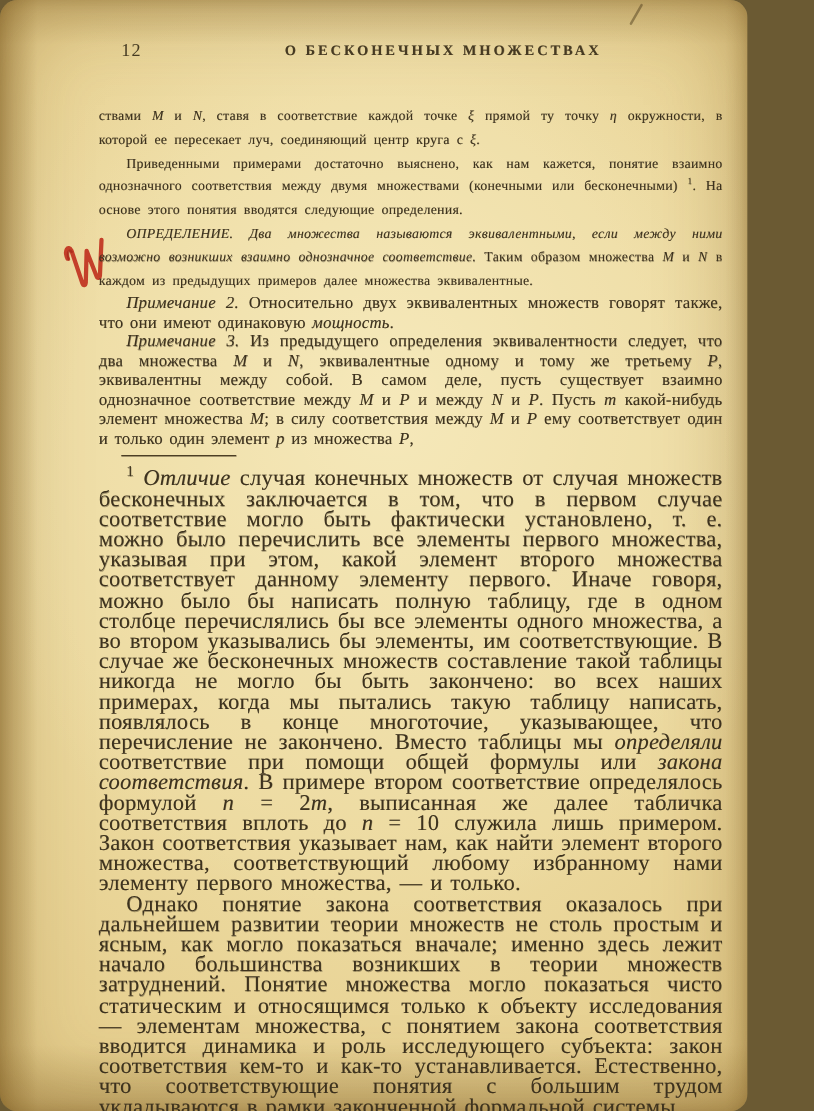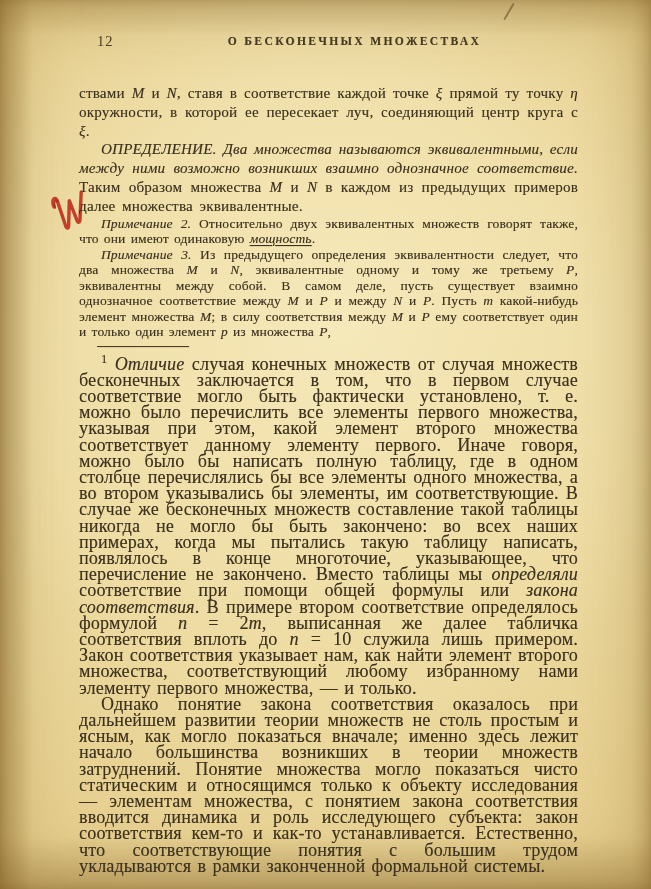--- a/index.html
+++ b/index.html
@@ -1,45 +1,46 @@
 <!DOCTYPE html>
 <html><head>
 <meta charset="utf-8">
 <style>
   html,body{margin:0;padding:0;background:#6b5a33;}
   .scan{
-    position:relative;width:651px;height:889px;overflow:hidden;
+    position:relative;width:598px;height:889px;overflow:hidden;
     font-family:"Liberation Serif",serif;color:#3d321e;
     background:
       linear-gradient(to right, rgba(118,84,22,0.38) 0, rgba(118,84,22,0) 5%),
       linear-gradient(to left, rgba(118,84,22,0.16) 0, rgba(118,84,22,0) 3%),
       linear-gradient(to bottom, rgba(118,84,22,0.20) 0, rgba(118,84,22,0) 4%),
       linear-gradient(to top, rgba(110,78,20,0.26) 0, rgba(110,78,20,0) 6%),
       radial-gradient(ellipse 85% 65% at 52% 36%, rgba(255,248,214,0.50), rgba(255,248,214,0) 72%),
       radial-gradient(ellipse 140% 120% at 50% 45%, #ecd99e 30%, #dfc47f 68%, #cfae5d 96%);
     box-shadow: inset 0 0 70px rgba(115,80,20,0.38), inset 0 0 10px rgba(100,70,20,0.22);
+    border-radius: 14px;
   }
   .page-header{position:absolute;left:79px;top:33px;width:499px;height:20px;}
   .page-num{position:absolute;left:18px;top:0;font-size:14.5px;letter-spacing:1px;color:#453a22;}
   .running-title{
     position:absolute;left:0;right:-52px;top:2px;text-align:center;
     font-size:11.5px;font-weight:bold;letter-spacing:2.4px;color:#463a22;
     text-shadow:0.3px 0.3px 0.4px rgba(70,58,34,0.45);
   }
   .text-column{position:absolute;left:79px;top:84px;width:499px;}
   .text-column p{margin:0;text-align:justify;
     text-shadow:0.3px 0.3px 0.5px rgba(63,53,34,0.42);}
-  p.main{font-size:15px;line-height:18.8px;word-spacing:2.6px;letter-spacing:0.25px;}
+  p.main{font-size:11px;line-height:18.8px;word-spacing:2.6px;letter-spacing:0.25px;}
   p.note{font-size:13.4px;line-height:15.5px;word-spacing:1.6px;letter-spacing:0.2px;}
   p.footnote{font-size:18px;line-height:16.2px;word-spacing:1.6px;letter-spacing:0.2px;}
   p.note:first-child{margin-top:0;}
   .notes-block{margin-top:9px;}
   .indent{text-indent:22px;}
   em{font-style:italic;}
-  .u{text-decoration:underline;text-decoration-thickness:1px;text-underline-offset:2px;}
+  .u{text-decoration-thickness:1px;text-underline-offset:2px;}
   sup{font-size:68%;line-height:0;}
   .fn-rule{width:92px;height:0;border-top:1.8px solid #4c3e24;margin:6px 0 9px 18px;
     box-shadow:0.3px 0.3px 0.4px rgba(70,58,34,0.4);}
   .margin-w{position:absolute;left:50px;top:190px;width:36px;height:46px;transform:rotate(-8deg);}
   .pen-mark{position:absolute;left:508px;top:2px;width:2px;height:19px;
     background:rgba(92,74,38,0.55);transform:rotate(30deg);border-radius:1px;}
 </style>
 </head>
 <body>
 
@@ -53,20 +54,21 @@
   <div class="pen-mark"></div>
 
   <svg class="margin-w" viewBox="0 0 36 46" aria-hidden="true">
     <path d="M5,15 C3,8 7,4 9,9 L14,36 C14.5,38.5 16.2,38.5 16.8,36 L21,11 L26,32 C26.5,34.3 28.2,34.3 28.8,32 L34,4" fill="none" stroke="#c0321f" stroke-width="3.4" stroke-linecap="round" stroke-linejoin="round" opacity="0.92"></path>
     <path d="M6,16 C5,11 7,7 9,10" fill="none" stroke="#a92a1a" stroke-width="2" stroke-linecap="round" opacity="0.8"></path>
   </svg>
 
   <div class="text-column">
     <div id="body-blocks">
         <p class="main"><span>ствами </span><em>M</em><span> и </span><em>N</em><span>, ставя в соответствие каждой точке </span><em>ξ</em><span> прямой ту точку </span><em>η</em><span> окружности, в которой ее пересекает луч, соединяющий центр круга с </span><em>ξ</em><span>.</span></p>
+        <p class="main indent"><span>Приведенными примерами достаточно выяснено, как нам кажется, понятие взаимно однозначного соответствия между двумя множествами (конечными или бесконечными) </span><sup>1</sup><span>. На основе этого понятия вводятся следующие определения.</span></p>
         <p class="main indent"><em>ОПРЕДЕЛЕНИЕ. Два множества называются эквивалентными, если между ними возможно возникших взаимно однозначное соответствие.</em><span> Таким образом множества </span><em>M</em><span> и </span><em>N</em><span> в каждом из предыдущих примеров далее множества эквивалентные.</span></p>
         <p class="note indent notes-block"><em>Примечание 2.</em><span> Относительно двух эквивалентных множеств говорят также, что они имеют одинаковую </span><em class="u">мощность</em><span>.</span></p>
         <p class="note indent"><em>Примечание 3.</em><span> Из предыдущего определения эквивалентности следует, что два множества </span><em>M</em><span> и </span><em>N</em><span>, эквивалентные одному и тому же третьему </span><em>P</em><span>, эквивалентны между собой. В самом деле, пусть существует взаимно однозначное соответствие между </span><em>M</em><span> и </span><em>P</em><span> и между </span><em>N</em><span> и </span><em>P</em><span>. Пусть </span><em>m</em><span> какой-нибудь элемент множества </span><em>M</em><span>; в силу соответствия между </span><em>M</em><span> и </span><em>P</em><span> ему соответствует один и только один элемент </span><em>p</em><span> из множества </span><em>P</em><span>,</span></p>
       </div>
     <div class="fn-rule"></div>
     <div id="footnote-blocks">
         <p class="footnote indent"><sup>1</sup><span> </span><em>Отличие</em><span> случая конечных множеств от случая множеств бесконечных заключается в том, что в первом случае соответствие могло быть фактически установлено, т. е. можно было перечислить все элементы первого множества, указывая при этом, какой элемент второго множества соответствует данному элементу первого. Иначе говоря, можно было бы написать полную таблицу, где в одном столбце перечислялись бы все элементы одного множества, а во втором указывались бы элементы, им соответствующие. В случае же бесконечных множеств составление такой таблицы никогда не могло бы быть закончено: во всех наших примерах, когда мы пытались такую таблицу написать, появлялось в конце многоточие, указывающее, что перечисление не закончено. Вместо таблицы мы </span><em>определяли</em><span> соответствие при помощи общей формулы или </span><em>закона соответствия</em><span>. В примере втором соответствие определялось формулой </span><em>n</em><span> = 2</span><em>m</em><span>, выписанная же далее табличка соответствия вплоть до </span><em>n</em><span> = 10 служила лишь примером. Закон соответствия указывает нам, как найти элемент второго множества, соответствующий любому избранному нами элементу первого множества, — и только.</span></p>
         <p class="footnote indent"><span>Однако понятие закона соответствия оказалось при дальнейшем развитии теории множеств не столь простым и ясным, как могло показаться вначале; именно здесь лежит начало большинства возникших в теории множеств затруднений. Понятие множества могло показаться чисто статическим и относящимся только к объекту исследования — элементам множества, с понятием закона соответствия вводится динамика и роль исследующего субъекта: закон соответствия кем-то и как-то устанавливается. Естественно, что соответствующие понятия с большим трудом укладываются в рамки законченной формальной системы.</span></p>
       </div>
   </div>

